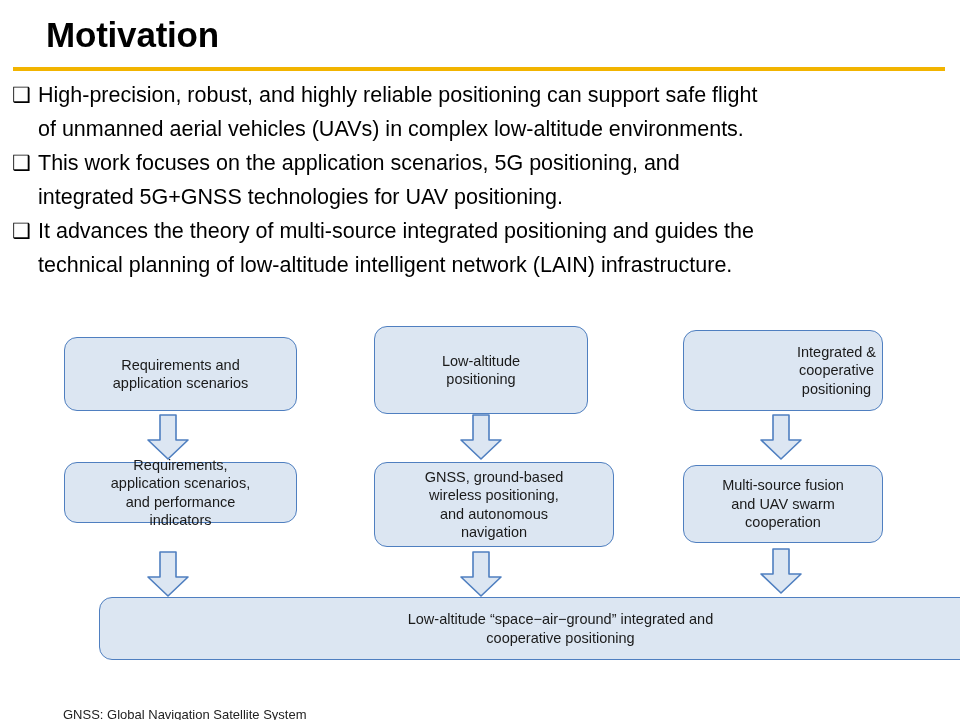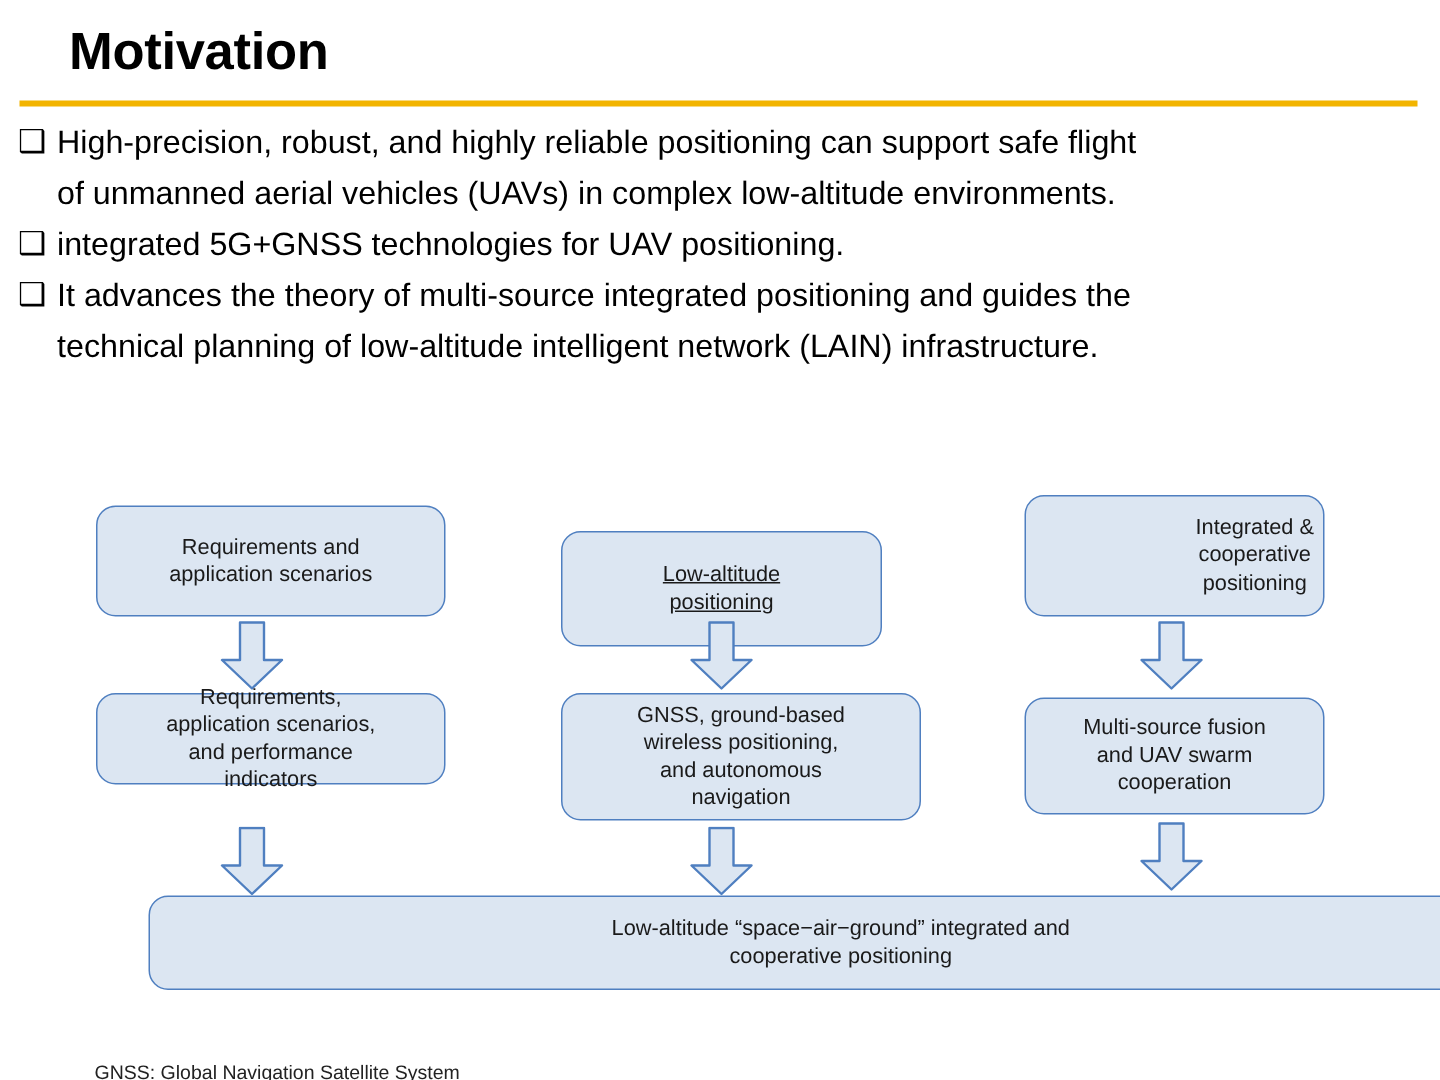--- a/index.html
+++ b/index.html
@@ -85,21 +85,21 @@
     text-align: center;
     font-size: 14.5px;
     line-height: 18.5px;
     color: #1a1a1a;
     padding: 2px 6px;
   }
   .node-text { display: block; white-space: pre-line; }
 
   
   .n-r1c1 { left: 64px;  top: 337px; width: 233px; height: 74px; }
-  .n-r1c2 { left: 374px; top: 354px; width: 214px; height: 77px; text-decoration: underline; }
+  .n-r1c2 { left: 374px; top: 326px; width: 214px; height: 88px; }
   .n-r1c3 { left: 683px; top: 330px; width: 200px; height: 81px; justify-content: flex-end; }
 
   
   .n-r2c1 { left: 64px;  top: 462px; width: 233px; height: 61px; }
   .n-r2c2 { left: 374px; top: 462px; width: 240px; height: 85px; }
   .n-r2c3 { left: 683px; top: 465px; width: 200px; height: 78px; }
 
   
   .n-bottom { left: 99px; top: 597px; width: 923px; height: 63px; }
 
@@ -140,20 +140,21 @@
     <span class="bullet-mark">❑</span>
     <span class="bullet-text">
       <span>High-precision, robust, and highly reliable positioning can support safe flight</span>
       <span class="l2">of unmanned aerial vehicles (UAVs) in complex low-altitude environments.</span>
     </span>
   </div>
 
   <div class="bullet-row">
     <span class="bullet-mark">❑</span>
     <span class="bullet-text">
+      <span>This work focuses on the application scenarios, 5G positioning, and</span>
       <span class="l2">integrated 5G+GNSS technologies for UAV positioning.</span>
     </span>
   </div>
 
   <div class="bullet-row">
     <span class="bullet-mark">❑</span>
     <span class="bullet-text">
       <span>It advances the theory of multi-source integrated positioning and guides the</span>
       <span class="l2">technical planning of low-altitude intelligent network (LAIN) infrastructure.</span>
     </span>

